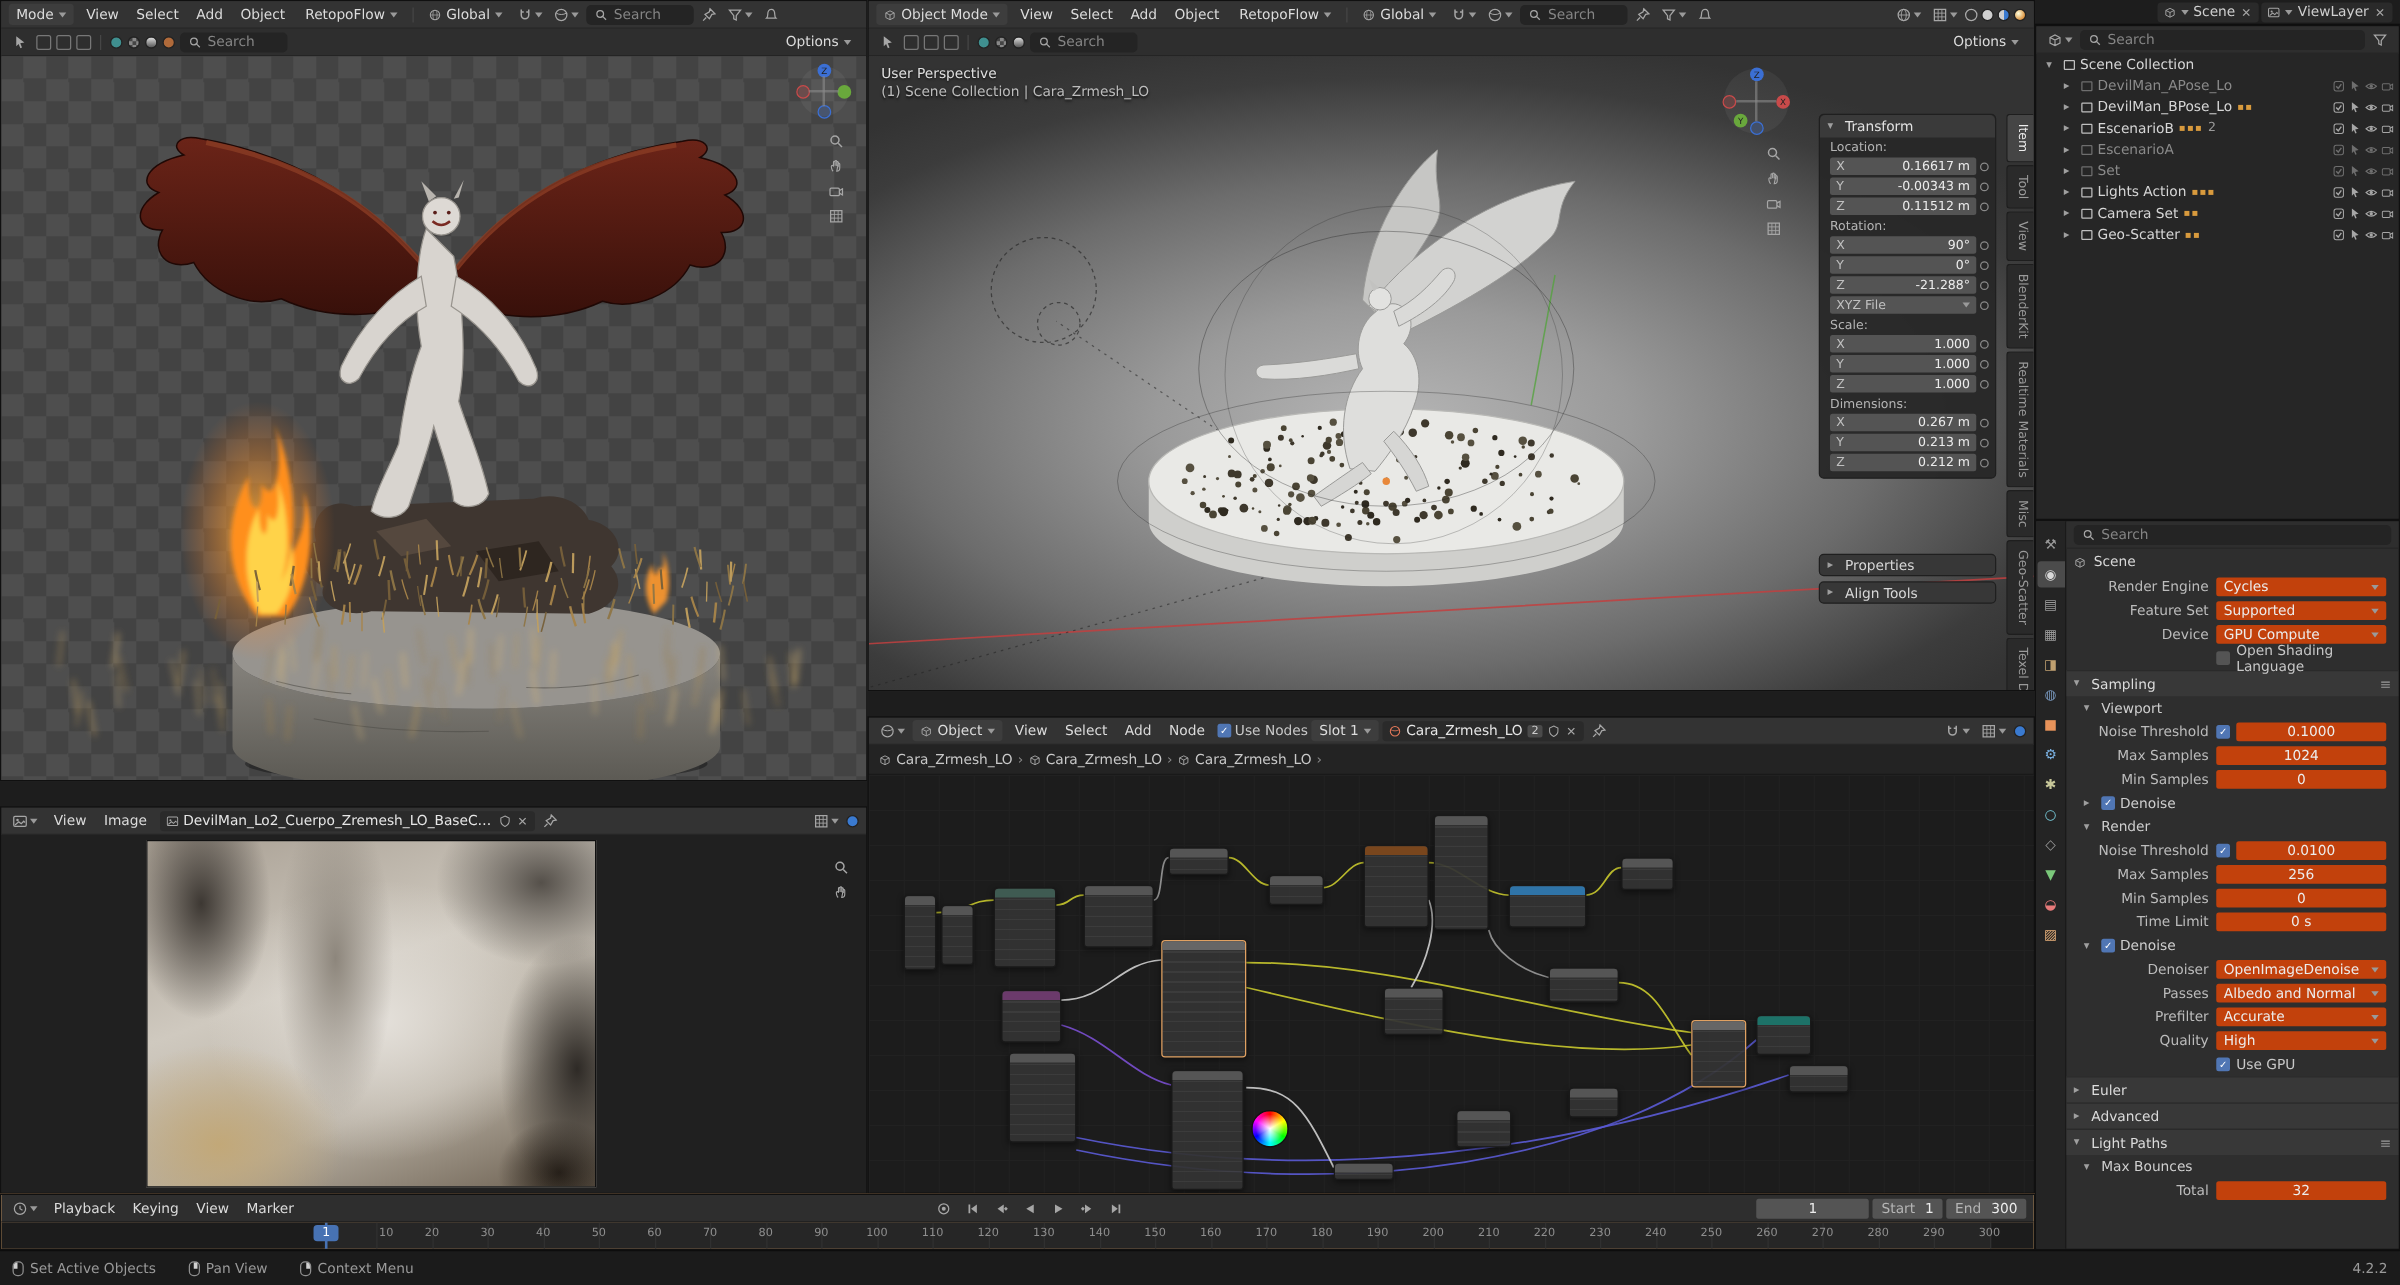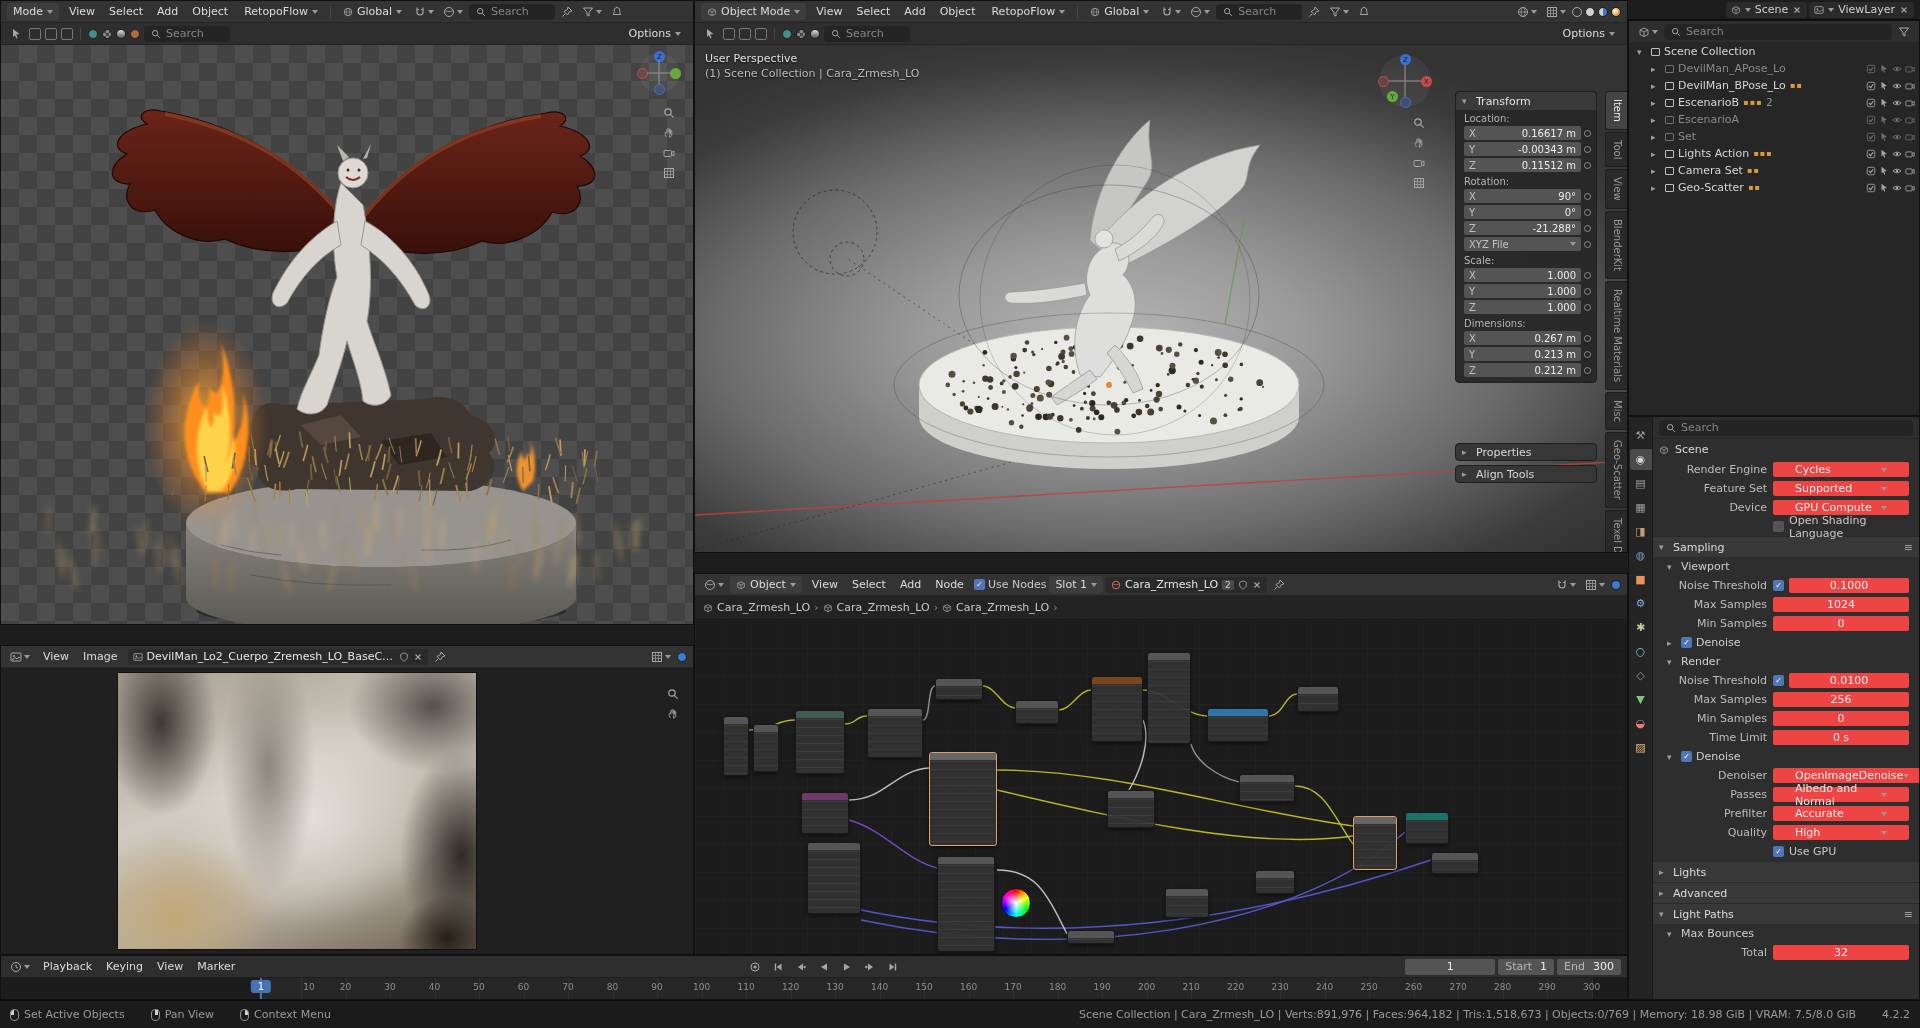--- a/index.html
+++ b/index.html
@@ -66,21 +66,21 @@
 .boxic{width:9px;height:8px;border:1px solid #c0c0c0;border-radius:1px;flex:none}
 .orow.dim .boxic{border-color:#6e6e6e}
 
 #props{left:1628px;top:416px;width:292px;height:584px;background:#2e2e2e;display:flex}
 #prop-tabs{width:24px;background:#242424;display:flex;flex-direction:column;align-items:center;padding-top:8px;gap:3px;border-right:1px solid #1a1a1a}
 .ptab{width:22px;height:21px;display:flex;align-items:center;justify-content:center;font-size:11px;border-radius:3px 0 0 3px}
 .ptab.active{background:#4b4b4b}
 #prop-body{flex:1;overflow:hidden}
 .prow{display:flex;align-items:center;height:19px;padding:0 10px 0 6px;gap:6px}
 .plab{width:108px;text-align:right;color:#bcbcbc;flex:none;white-space:nowrap;overflow:hidden}
-.pfld{background:#ef4444;border-radius:2px;height:15px;display:flex;align-items:center;justify-content:space-between;padding:0 22px;color:#ececec;flex:1}
+.pfld{background:#c2410c;border-radius:2px;height:15px;display:flex;align-items:center;justify-content:space-between;padding:0 6px;color:#ececec;flex:1}
 .pfld.num{justify-content:center}
 .pval{display:flex;align-items:center;gap:5px;flex:1}
 .psec{display:flex;align-items:center;gap:4px;height:21px;padding:0 6px;background:#383838;border-top:1px solid #2a2a2a;color:#dcdcdc}
 .psub{display:flex;align-items:center;gap:4px;height:19px;padding:0 6px 0 14px;color:#cfcfcf}
 .hamb{margin-left:auto;color:#9a9a9a}
 .cblab{color:#c8c8c8}
 
 #shader{left:694px;top:573px;width:934px;height:382px;background:#1c1c1c}
 #crumbs{height:24px;display:flex;align-items:center;gap:4px;padding:0 8px;background:#232323;border-bottom:1px solid #191919;color:#c9c9c9}
 .crumb{display:flex;align-items:center;gap:4px}
@@ -1811,21 +1811,21 @@
         </div>
       <div class="prow">
           <span class="plab"></span>
         <div class="pval">
             <span class="cb on">✓</span>
             <span class="cblab">Use GPU</span>
           </div>
         </div>
       <div class="psec">
           <span class="tri">▸</span>
-          <span>Lights</span>
+          <span>Euler</span>
         </div>
       <div class="psec">
           <span class="tri">▸</span>
           <span>Advanced</span>
         </div>
       <div class="psec">
           <span class="tri">▾</span>
           <span>Light Paths</span>
           <span class="hamb">≡</span>
         </div>
@@ -1849,17 +1849,16 @@
       </span>
     <span class="sb-item">
         <span class="mouse m"></span>
         <span>Pan View</span>
       </span>
     <span class="sb-item">
         <span class="mouse r"></span>
         <span>Context Menu</span>
       </span>
     <div class="spacer"></div>
-    <span>Scene Collection | Cara_Zrmesh_LO | Verts:891,976 | Faces:964,182 | Tris:1,518,673 | Objects:0/769 | Memory: 18.98 GiB | VRAM: 7.5/8.0 GiB</span>
     <span>4.2.2</span>
   </div>
 
 </div>
 
 </body></html>

